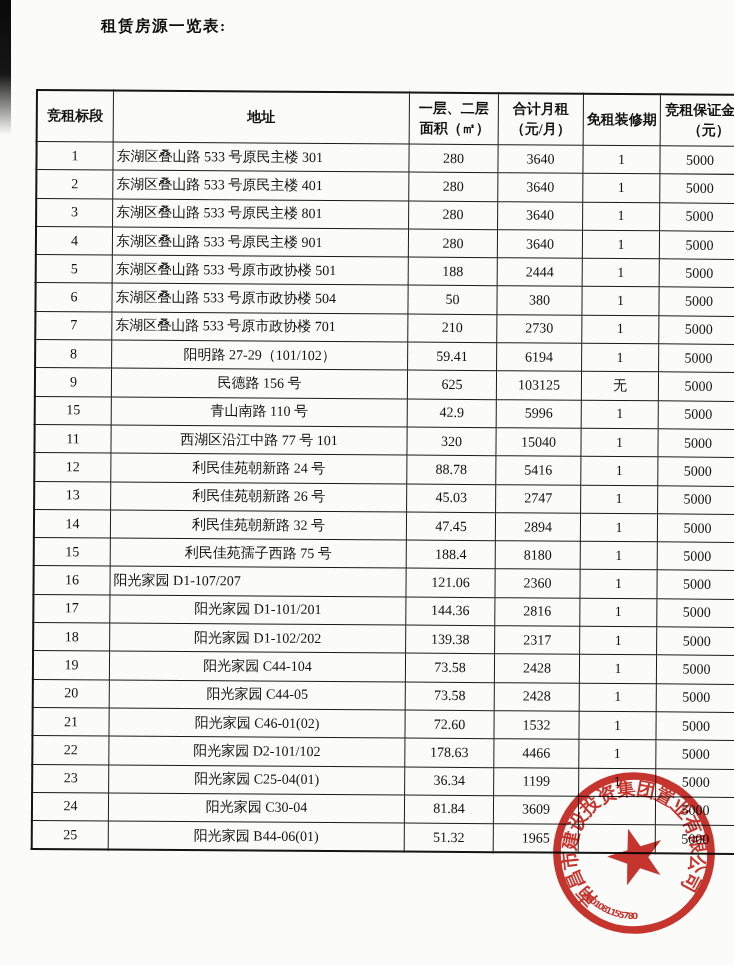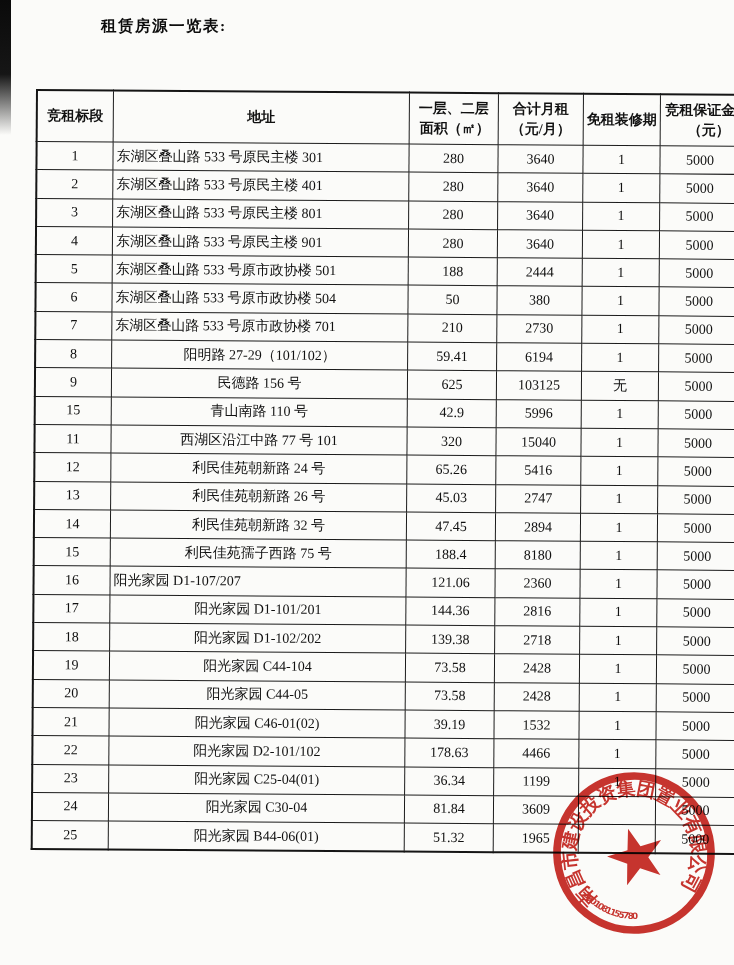--- a/index.html
+++ b/index.html
@@ -174,21 +174,21 @@
           <td class="col1">11</td>
           <td class="col2 addr-center">西湖区沿江中路 77 号 101</td>
           <td class="col3">320</td>
           <td class="col4">15040</td>
           <td class="col5">1</td>
           <td class="col6">5000</td>
         </tr>
         <tr>
           <td class="col1">12</td>
           <td class="col2 addr-center">利民佳苑朝新路 24 号</td>
-          <td class="col3">65.26</td>
+          <td class="col3">88.78</td>
           <td class="col4">5416</td>
           <td class="col5">1</td>
           <td class="col6">5000</td>
         </tr>
         <tr>
           <td class="col1">13</td>
           <td class="col2 addr-center">利民佳苑朝新路 26 号</td>
           <td class="col3">45.03</td>
           <td class="col4">2747</td>
           <td class="col5">1</td>
@@ -223,21 +223,21 @@
           <td class="col2 addr-center">阳光家园 D1-101/201</td>
           <td class="col3">144.36</td>
           <td class="col4">2816</td>
           <td class="col5">1</td>
           <td class="col6">5000</td>
         </tr>
         <tr>
           <td class="col1">18</td>
           <td class="col2 addr-center">阳光家园 D1-102/202</td>
           <td class="col3">139.38</td>
-          <td class="col4">2718</td>
+          <td class="col4">2317</td>
           <td class="col5">1</td>
           <td class="col6">5000</td>
         </tr>
         <tr>
           <td class="col1">19</td>
           <td class="col2 addr-center">阳光家园 C44-104</td>
           <td class="col3">73.58</td>
           <td class="col4">2428</td>
           <td class="col5">1</td>
           <td class="col6">5000</td>
@@ -246,21 +246,21 @@
           <td class="col1">20</td>
           <td class="col2 addr-center">阳光家园 C44-05</td>
           <td class="col3">73.58</td>
           <td class="col4">2428</td>
           <td class="col5">1</td>
           <td class="col6">5000</td>
         </tr>
         <tr>
           <td class="col1">21</td>
           <td class="col2 addr-center">阳光家园 C46-01(02)</td>
-          <td class="col3">39.19</td>
+          <td class="col3">72.60</td>
           <td class="col4">1532</td>
           <td class="col5">1</td>
           <td class="col6">5000</td>
         </tr>
         <tr>
           <td class="col1">22</td>
           <td class="col2 addr-center">阳光家园 D2-101/102</td>
           <td class="col3">178.63</td>
           <td class="col4">4466</td>
           <td class="col5">1</td>

